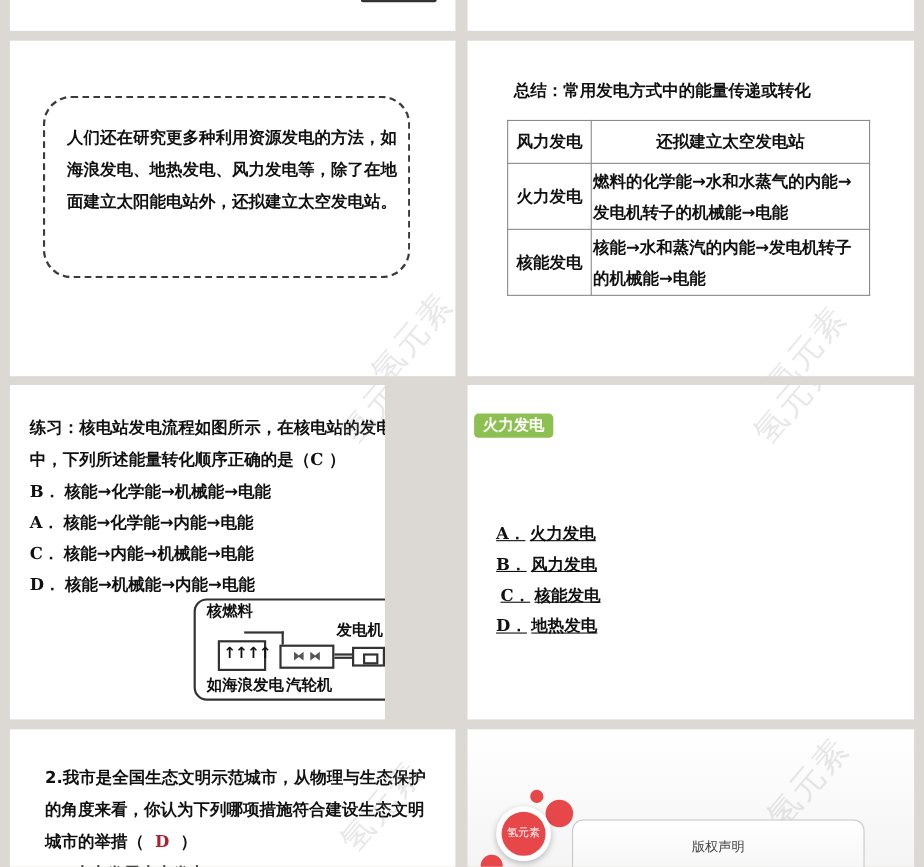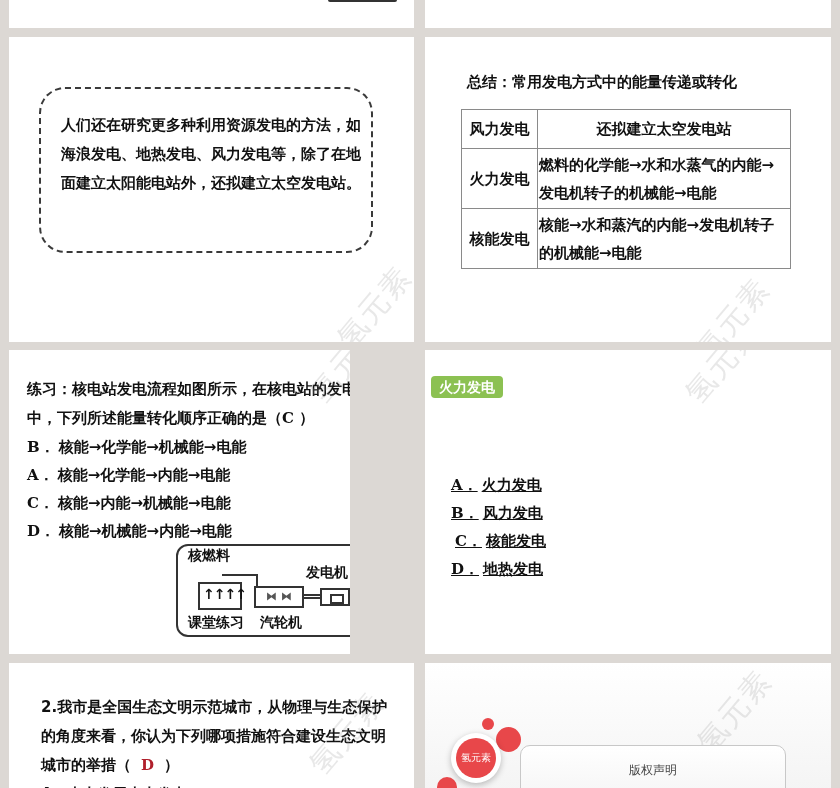--- a/index.html
+++ b/index.html
@@ -114,21 +114,21 @@
     <span class="lbl" style="left:128px;top:18px;">发电机</span>
     <div class="pipe" style="left:180px;top:27px;width:3px;height:22px;border-top:none;border-left:2px solid #333;"></div>
     <div class="pipe" style="left:180px;top:27px;width:40px;height:2px;border-right:none;"></div>
     <svg style="position:absolute;left:194px;top:24px;" width="28" height="46">
       <polyline points="14,0 2,46" stroke="#333" stroke-width="1.5" fill="none"></polyline>
       <polyline points="14,0 26,46" stroke="#333" stroke-width="1.5" fill="none"></polyline>
       <polyline points="10,14 22,26 6,34 24,42" stroke="#333" stroke-width="1" fill="none"></polyline>
       <polyline points="18,14 6,26 22,34 4,42" stroke="#333" stroke-width="1" fill="none"></polyline>
       <line x1="6" y1="6" x2="22" y2="6" stroke="#333" stroke-width="1.5"></line>
     </svg>
-    <span class="lbl" style="left:10px;top:68px;">课堂练习</span>
+    <span class="lbl" style="left:10px;top:68px;">如海浪发电</span>
     <span class="lbl" style="left:82px;top:68px;">汽轮机</span>
     <span class="lbl" style="left:196px;top:68px;">电网</span>
   </div>
   <div class="watermark" style="left:290px;top:-8px;">氢元素</div>
 </div>
 
 <div class="slide s5">
   <div class="badge">火力发电</div>
   <div class="q-text" style="left:26px;top:121px;width:200px;text-decoration:underline;">
     <span class="opt"><span class="letter">A．</span><span>火力发电</span></span>

